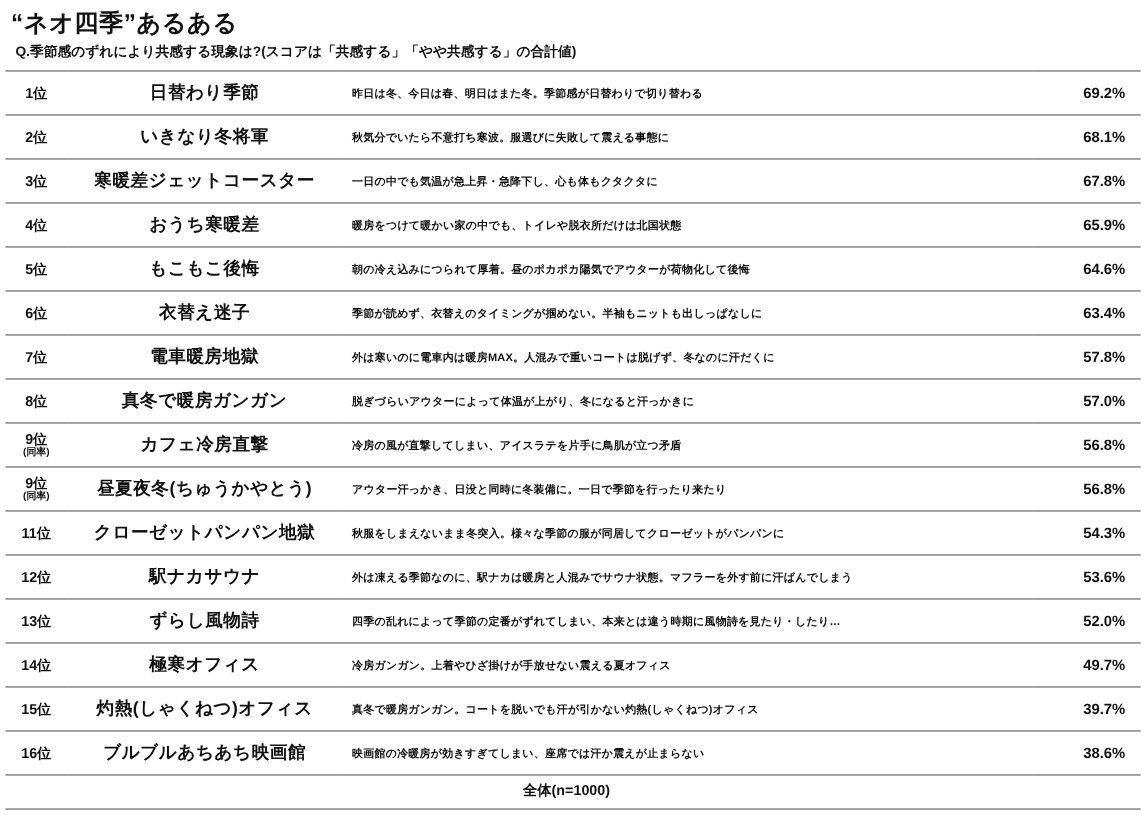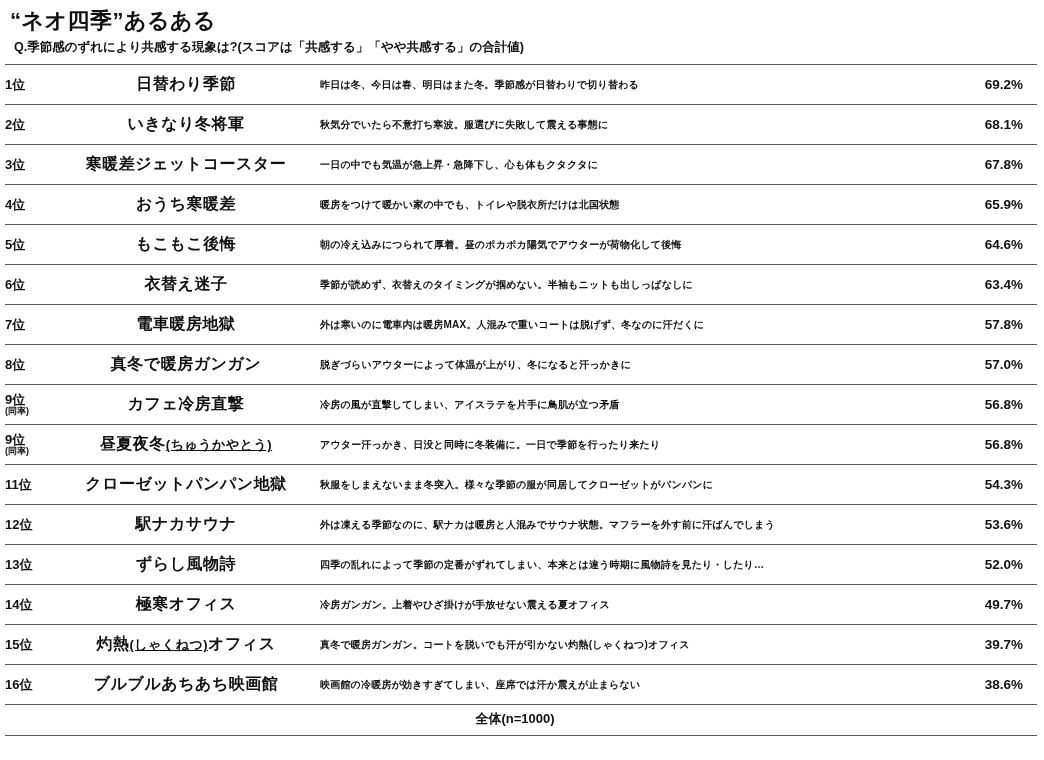--- a/index.html
+++ b/index.html
@@ -39,38 +39,38 @@
   table.rank-table tr {
     height: 40px;
     border-top: 1px solid #595959;
   }
   table.rank-table tr:last-child {
     border-bottom: 1px solid #595959;
   }
   td { vertical-align: middle; padding: 0; }
   td.rank {
     width: 56px;
-    text-align: left;
+    text-align: center;
     font-size: 13px;
     font-weight: 600;
     line-height: 1.05;
   }
   .rank-note {
     display: block;
     font-size: 9px;
     font-weight: 600;
   }
   td.name {
     width: 250px;
     text-align: center;
     font-size: 16px;
     font-weight: 700;
     letter-spacing: 0.5px;
   }
-  .name-note { font-size: 13px; text-decoration: underline; }
+  .name-note { font-size: 16px; }
   td.desc {
     padding-left: 9px;
     font-size: 10px;
     font-weight: 600;
     letter-spacing: 0.2px;
   }
   td.score {
     width: 84px;
     text-align: right;
     padding-right: 14px;

